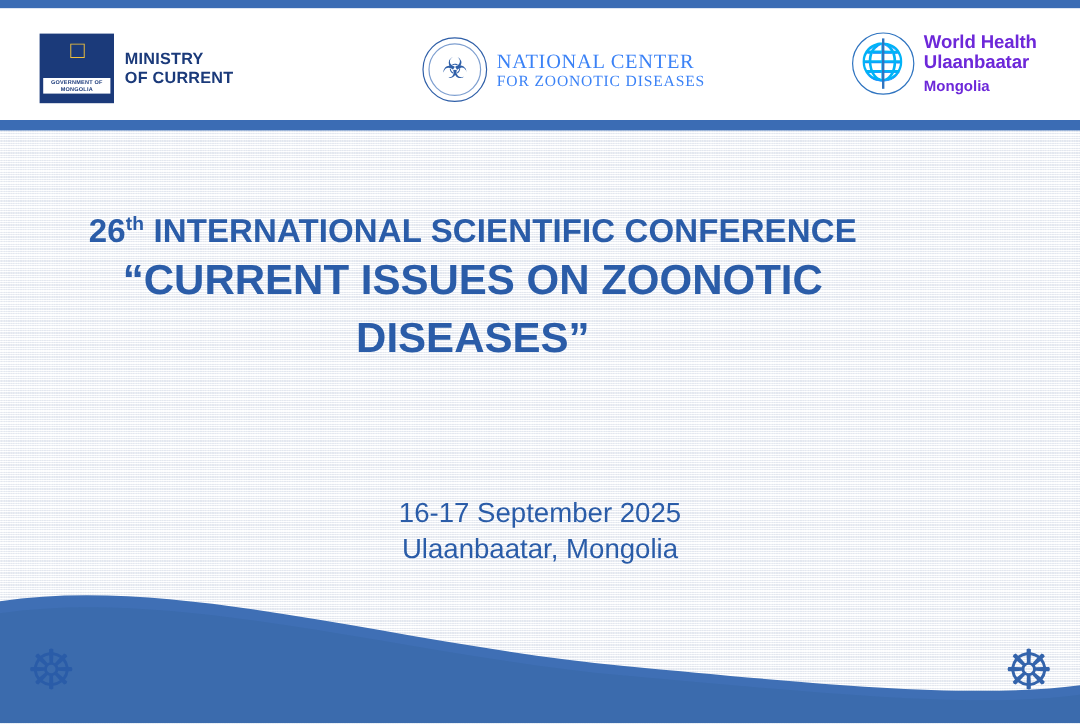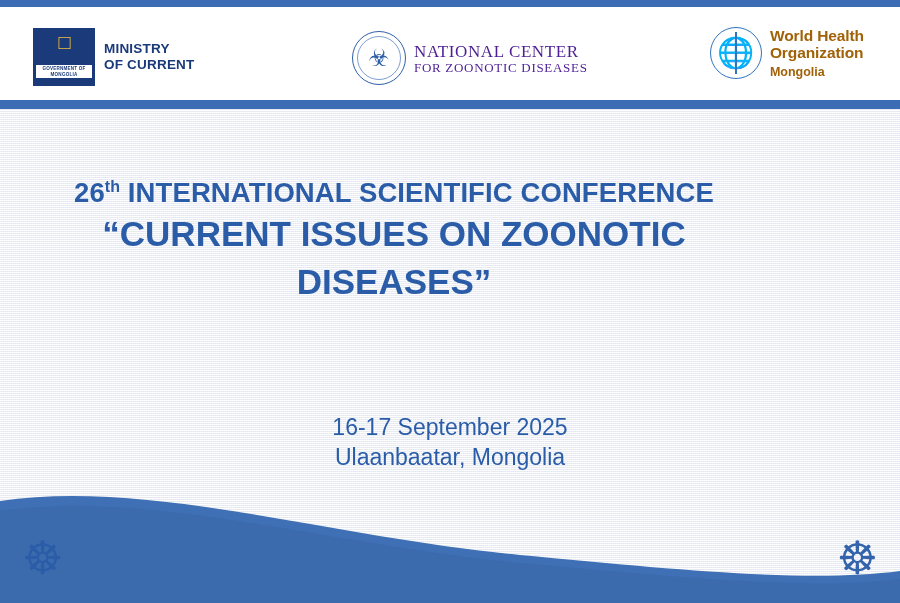--- a/index.html
+++ b/index.html
@@ -131,21 +131,21 @@
     position: absolute;
     inset: 4px;
     border-radius: 50%;
     border: 0.8px solid #7e9fd0;
   }
   .ncz-seal .bio {
     font-size: 24px;
     line-height: 24px;
   }
   .ncz-words {
-    color: #4c1d95;
+    color: #3b82f6;
   }
   .ncz-words .l1 {
     font-family: "Liberation Serif", serif;
     font-size: 17px;
     letter-spacing: 0.6px;
     line-height: 19px;
   }
   .ncz-words .l2 {
     font-family: "Liberation Serif", serif;
     font-size: 13px;
@@ -179,21 +179,21 @@
   .who-emblem .rod {
     position: absolute;
     left: 50%;
     top: 4px;
     bottom: 4px;
     width: 2px;
     margin-left: -1px;
     background: #2f74c0;
   }
   .who-text {
-    color: #a16207;
+    color: #6d28d9;
     line-height: 17px;
   }
   .who-text .wl {
     font-size: 15.5px;
     font-weight: bold;
     letter-spacing: -0.1px;
   }
   .who-text .country {
     font-size: 12.5px;
     font-weight: bold;
@@ -299,21 +299,21 @@
       </div>
     </div>
 
     <div class="logo-who">
       <div class="who-emblem">
         <span class="globe">🌐</span>
         <span class="rod"></span>
       </div>
       <div class="who-text">
         <div class="wl">World Health</div>
-        <div class="wl">Organization</div>
+        <div class="wl">Ulaanbaatar</div>
         <div class="country">Mongolia</div>
       </div>
     </div>
 
   </div>
 
   <div class="header-divider"></div>
 
   <div class="body-area"></div>
 

